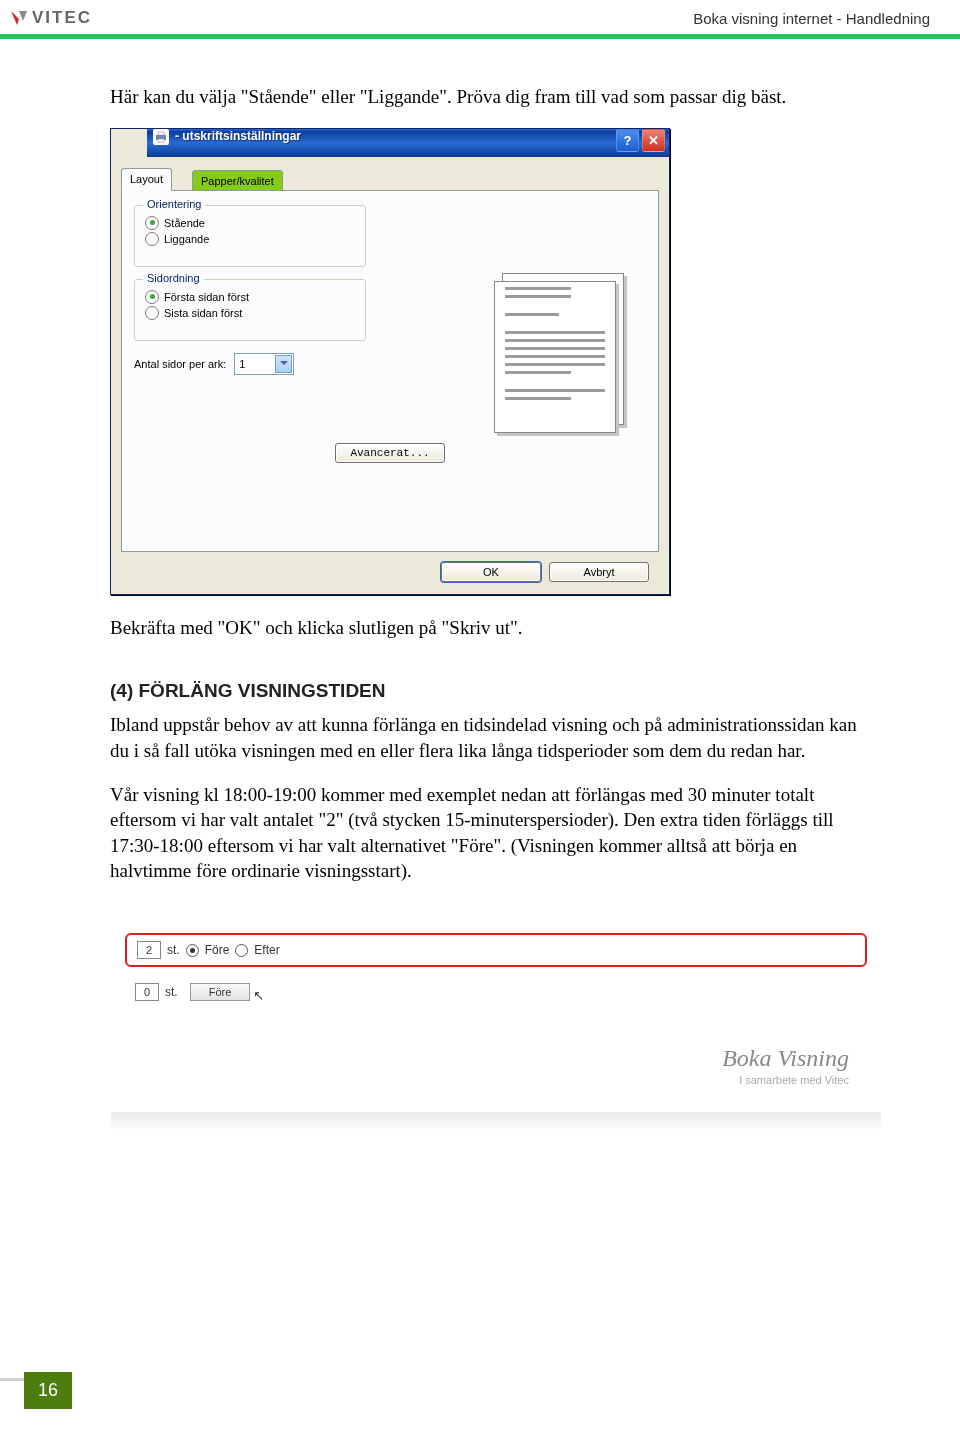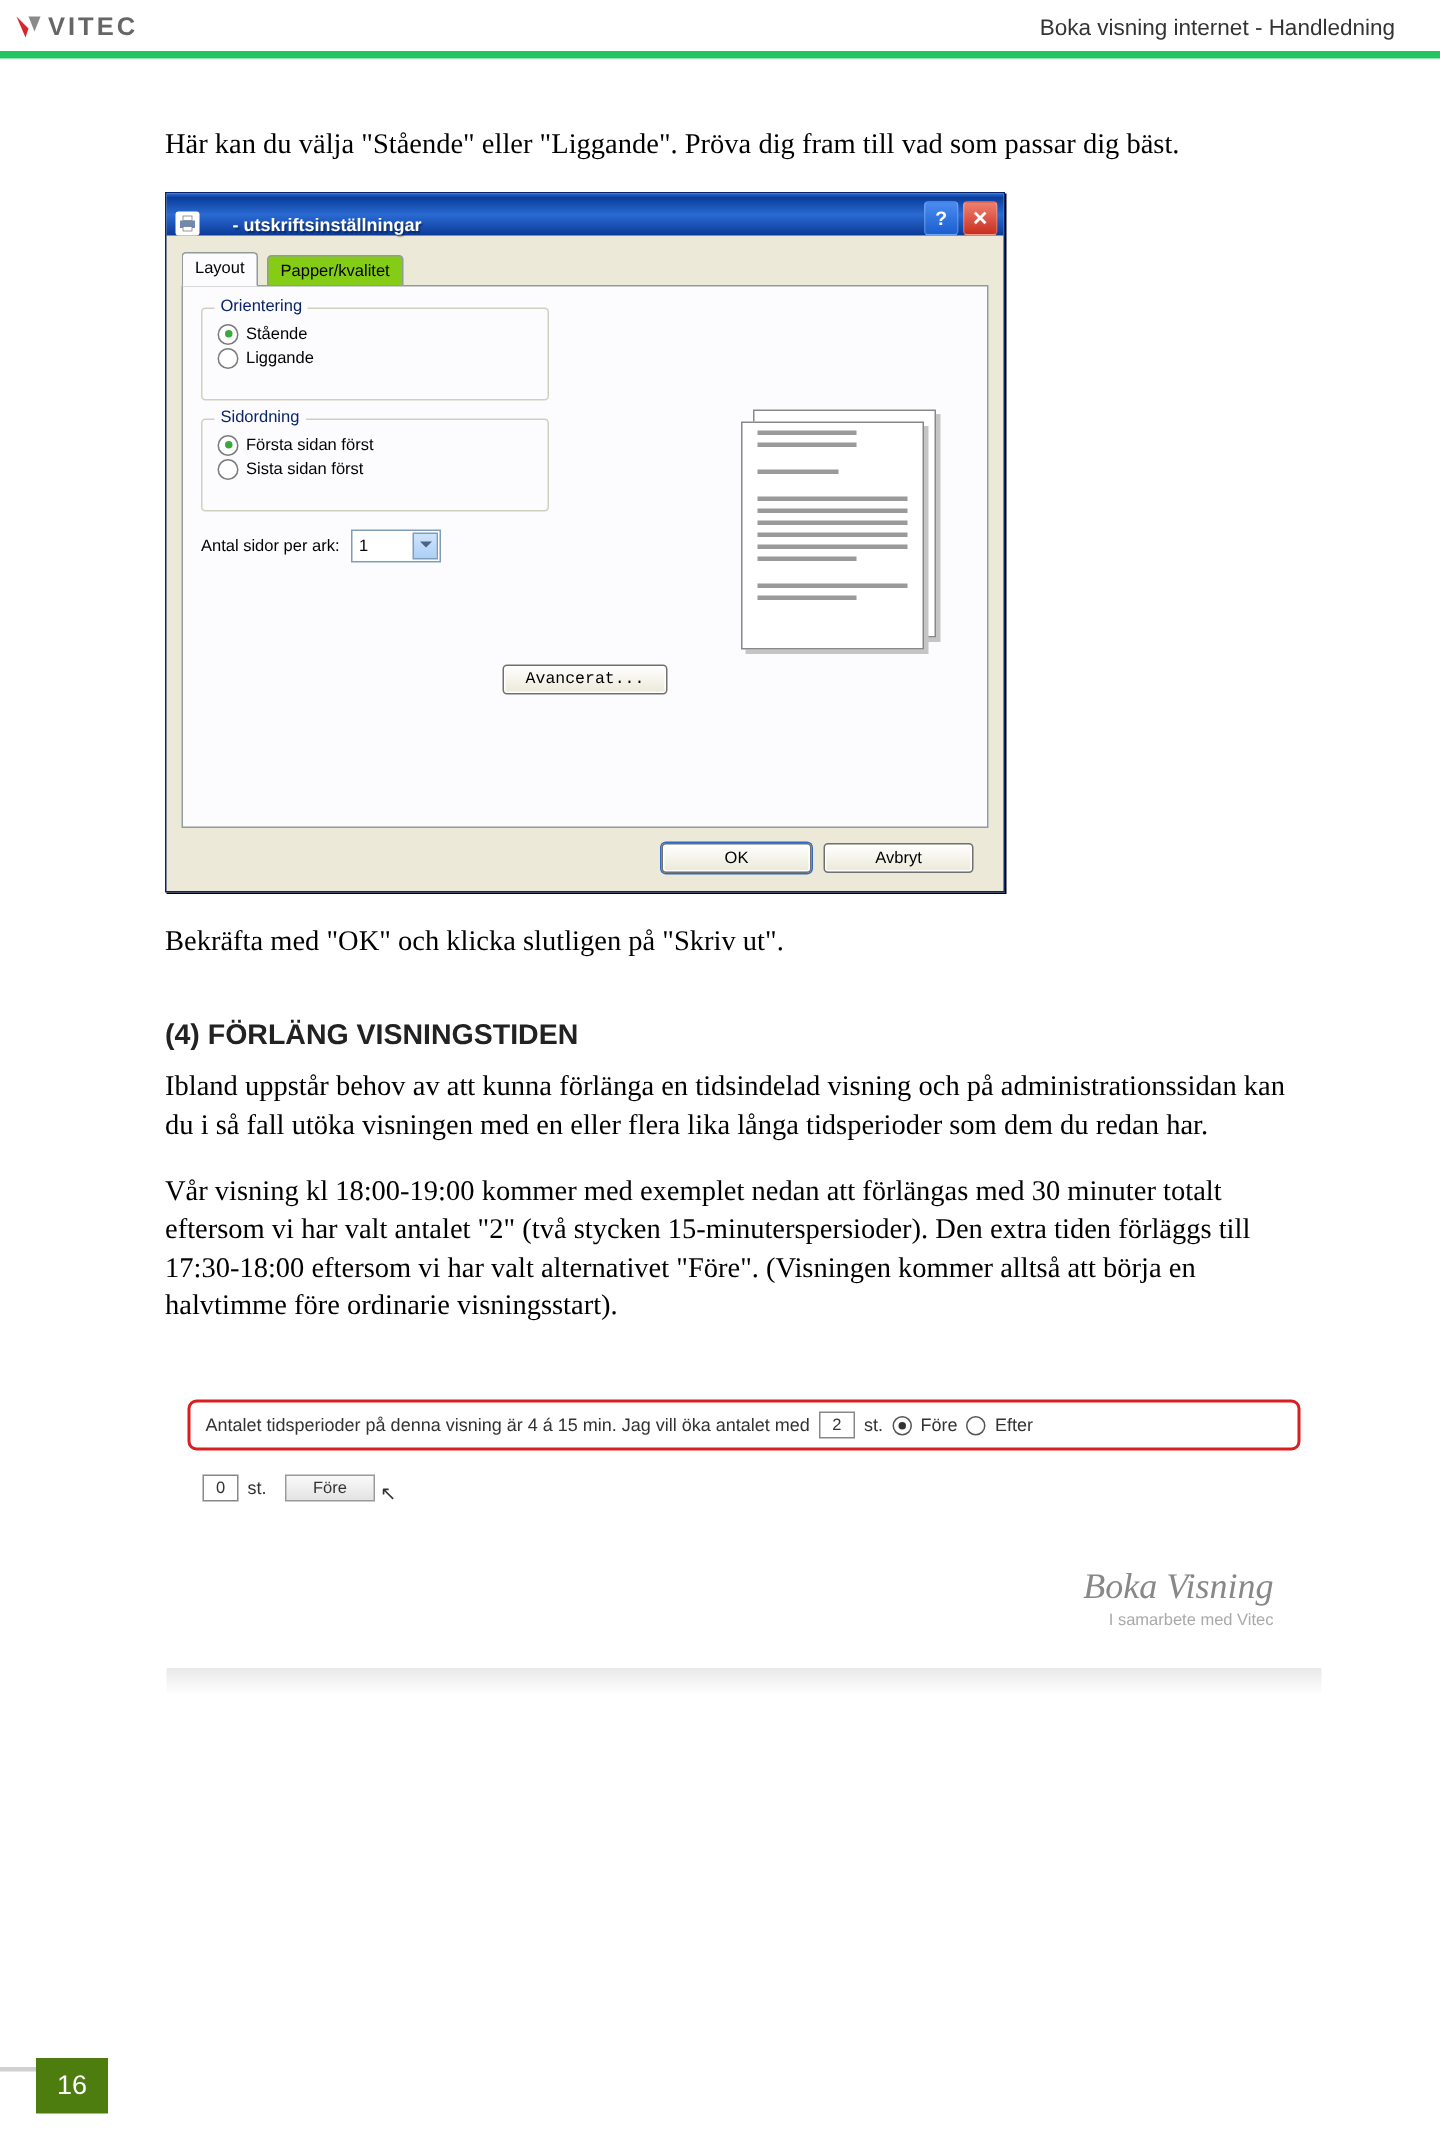--- a/index.html
+++ b/index.html
@@ -18,33 +18,33 @@
   .logo-txt{font-weight:700;letter-spacing:2px;color:#666;font-size:17px;font-family:Arial,sans-serif;}
   .content{padding:45px 80px 0 110px;}
   .para{font-size:19px;line-height:1.35;margin:0 0 18px 0;}
   .after-dialog{margin-top:20px;}
   .section-head{font-family:"Segoe UI","Gill Sans",Arial,sans-serif;font-size:19px;color:#222;margin:40px 0 10px 0;font-weight:600;}
   
   .dlg{width:558px;background:#ece9d8;border:1px solid #0a246a;box-shadow:1px 1px 0 #000;
        font-family:Tahoma,Arial,sans-serif;font-size:12px;margin:5px 0 10px 0;}
   .titlebar{
     height:28px;background:linear-gradient(#2a6ad3,#0a3d9a 10%,#2a6ad3 50%,#0b3a97);
-    color:#fff;display:flex;align-items:flex-end;padding:0 4px 0 6px;gap:22px;
+    color:#fff;display:flex;align-items:flex-start;padding:0 4px 0 6px;gap:6px;margin-left:36px;
   }
   .tb-icon{width:16px;height:16px;background:#fff;border-radius:2px;display:flex;align-items:center;justify-content:center;font-size:11px;}
   .tb-title{flex:1;font-weight:700;text-shadow:1px 1px 1px rgba(0,0,0,.4);}
   .tb-btns{display:flex;gap:3px;}
   .tb-btn{width:21px;height:21px;border-radius:3px;display:flex;align-items:center;justify-content:center;
           color:#fff;font-weight:700;font-family:Arial,sans-serif;font-size:13px;}
   .tb-help{background:linear-gradient(#4a8cf0,#1a5fcf);border:1px solid #fff3;}
   .tb-close{background:linear-gradient(#f08070,#c83020);border:1px solid #fff3;}
   .dlg-body{padding:10px 10px 12px 10px;}
   .tabs{display:flex;position:relative;top:1px;}
   .tab{border:1px solid #919b9c;background:#ece9d8;padding:4px 8px 3px;border-radius:3px 3px 0 0;
-       margin-right:6px;font-size:11px;}
+       margin-right:20px;font-size:11px;}
   .tab.active{background:#fcfcfe;border-bottom-color:#fcfcfe;z-index:2;position:relative;}
   .tab.inactive{background:#84cc16;margin-top:2px;}
   .tab-panel{border:1px solid #919b9c;background:#fcfcfe;padding:14px 12px 16px 12px;min-height:330px;}
   .fieldset{border:1px solid #d0d0bf;border-radius:3px;padding:8px 10px 18px 10px;margin:0 0 12px 0;position:relative;}
   .legend{position:absolute;top:-8px;left:8px;background:#fcfcfe;padding:0 4px;color:#0a246a;font-size:11px;}
   .radio-row{display:flex;align-items:center;gap:5px;margin:2px 0;font-size:11px;}
   .radio{width:12px;height:12px;border-radius:50%;border:1px solid #7a7a7a;background:#fff;display:flex;align-items:center;justify-content:center;}
   .radio.checked::after{content:"";width:5px;height:5px;border-radius:50%;background:#39a93c;}
   .ark-row{display:flex;align-items:center;gap:8px;font-size:11px;margin-top:4px;}
   .select{border:1px solid #7f9db9;background:#fff;height:20px;width:50px;display:flex;align-items:center;padding:0 4px;justify-content:space-between;}
@@ -187,21 +187,20 @@
 
     <p class="para after-dialog">Bekräfta med "OK" och klicka slutligen på "Skriv ut".</p>
 
     <h3 class="section-head">(4) FÖRLÄNG VISNINGSTIDEN</h3>
     <p class="para">Ibland uppstår behov av att kunna förlänga en tidsindelad visning och på administrationssidan kan du i så fall utöka visningen med en eller flera lika långa tidsperioder som dem du redan har.</p>
     <p class="para">Vår visning kl 18:00-19:00 kommer med exemplet nedan att förlängas med 30 minuter totalt eftersom vi har valt antalet "2" (två stycken 15-minuterspersioder). Den extra tiden förläggs till 17:30-18:00 eftersom vi har valt alternativet "Före". (Visningen kommer alltså att börja en halvtimme före ordinarie visningsstart).</p>
 
     <div class="webpanel">
       <div class="wp-inner">
         <div class="wp-hl">
-          <span>Antalet tidsperioder på denna visning är 4 á 15 min. Jag vill öka antalet med</span>
           <span class="wp-input">2</span>
           <span>st.</span>
           <span class="wp-radio checked"></span>
           <span>Före</span>
           <span class="wp-radio"></span>
           <span>Efter</span>
         </div>
         <div class="wp-row2">
           <span class="wp-input">0</span>
           <span>st.</span>

